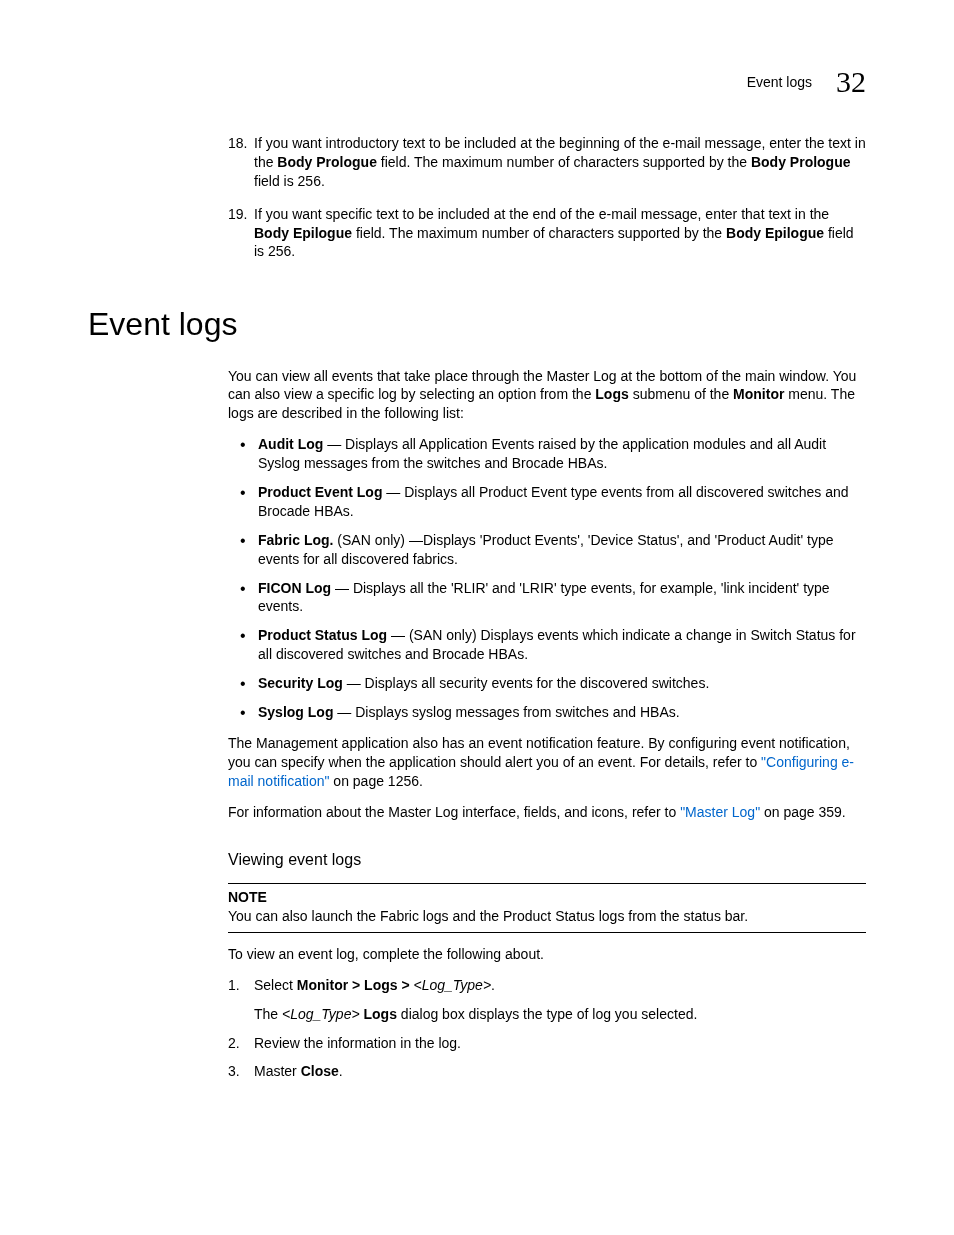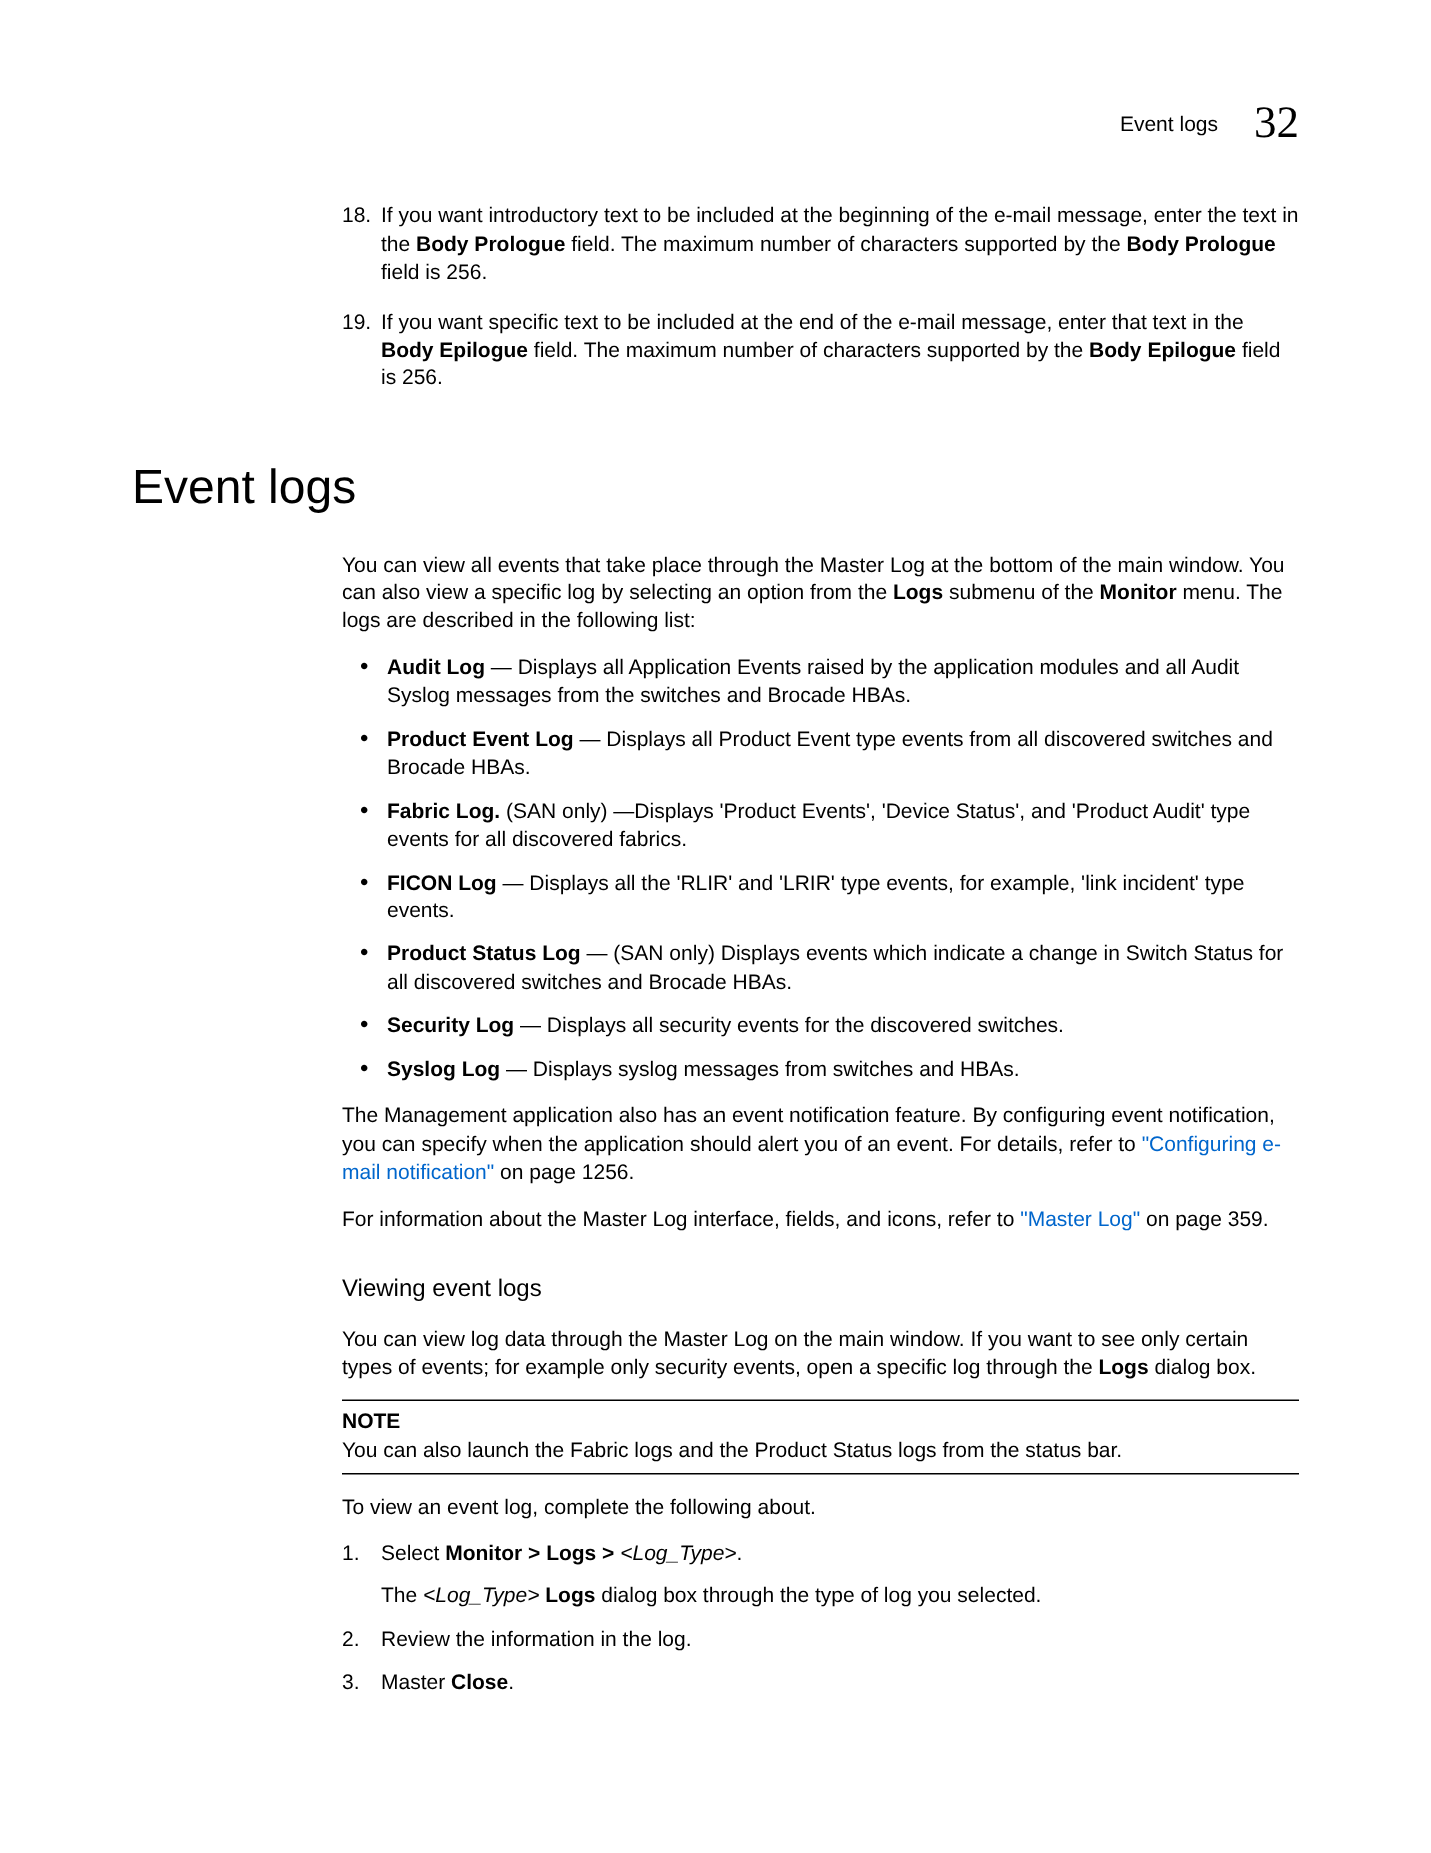--- a/index.html
+++ b/index.html
@@ -139,37 +139,36 @@
       <li><span class="bold">Security Log</span><span> — Displays all security events for the discovered switches.</span></li>
       <li><span class="bold">Syslog Log</span><span> — Displays syslog messages from switches and HBAs.</span></li>
     </ul>
 
     <p><span>The Management application also has an event notification feature. By configuring event notification, you can specify when the application should alert you of an event. For details, refer to </span><span class="link">"Configuring e-mail notification"</span><span> on page 1256.</span></p>
 
     <p><span>For information about the Master Log interface, fields, and icons, refer to </span><span class="link">"Master Log"</span><span> on page 359.</span></p>
 
     <h2 class="subsection">Viewing event logs</h2>
 
-    <p><span>You can view log data through the Master Log on the main window. If you want to see only certain types of events; for example only security events, open a specific log through the </span><span class="bold">Logs</span><span> dialog box.</span></p>
 
     <div class="note-box">
       <div class="note-rule"></div>
       <p class="note-label">NOTE</p>
       <p style="margin-bottom:4px;">You can also launch the Fabric logs and the Product Status logs from the status bar.</p>
       <div class="note-rule"></div>
     </div>
 
     <p>To view an event log, complete the following about.</p>
 
     <ol class="steps">
       <li>
         <div class="sn">1.</div>
         <div class="sb">
           <p><span>Select </span><span class="bold">Monitor &gt; Logs &gt; </span><span class="italic">&lt;Log_Type&gt;</span><span>.</span></p>
-          <p><span>The </span><span class="italic">&lt;Log_Type&gt;</span><span> </span><span class="bold">Logs</span><span> dialog box through the type of log you selected.</span></p>
+          <p><span>The </span><span class="italic">&lt;Log_Type&gt;</span><span> </span><span class="bold">Logs</span><span> dialog box displays the type of log you selected.</span></p>
         </div>
       </li>
       <li>
         <div class="sn">2.</div>
         <div class="sb">
             <p>Review the information in the log.</p>
           </div>
       </li>
       <li>
         <div class="sn">3.</div>

